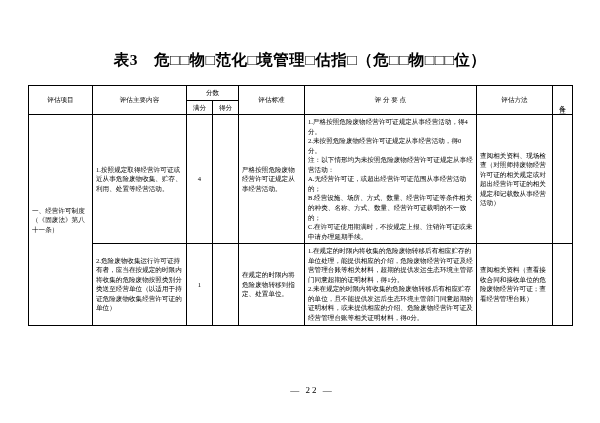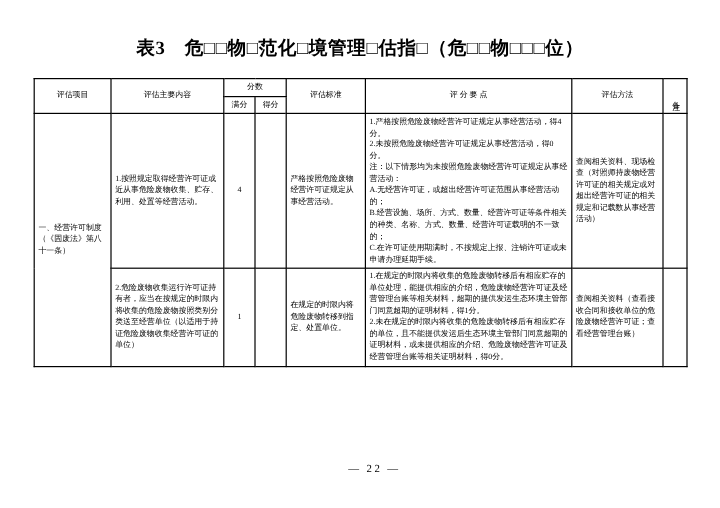--- a/index.html
+++ b/index.html
@@ -20,21 +20,21 @@
     height: 423px;
     box-sizing: border-box;
     padding: 30px 28px 0 28px;
     position: relative;
   }
   .doc-title {
     text-align: center;
     font-size: 15.5px;
     font-weight: bold;
     letter-spacing: 0.5px;
-    margin: 0 0 14px 0;
+    margin: 20px 0 14px 0;
     font-family: "Liberation Serif", "DejaVu Serif", serif;
   }
   table.grid {
     width: 544px;
     border-collapse: collapse;
     table-layout: fixed;
     margin: 0 auto;
   }
   table.grid td, table.grid th {
     border: 1px solid #000000;

